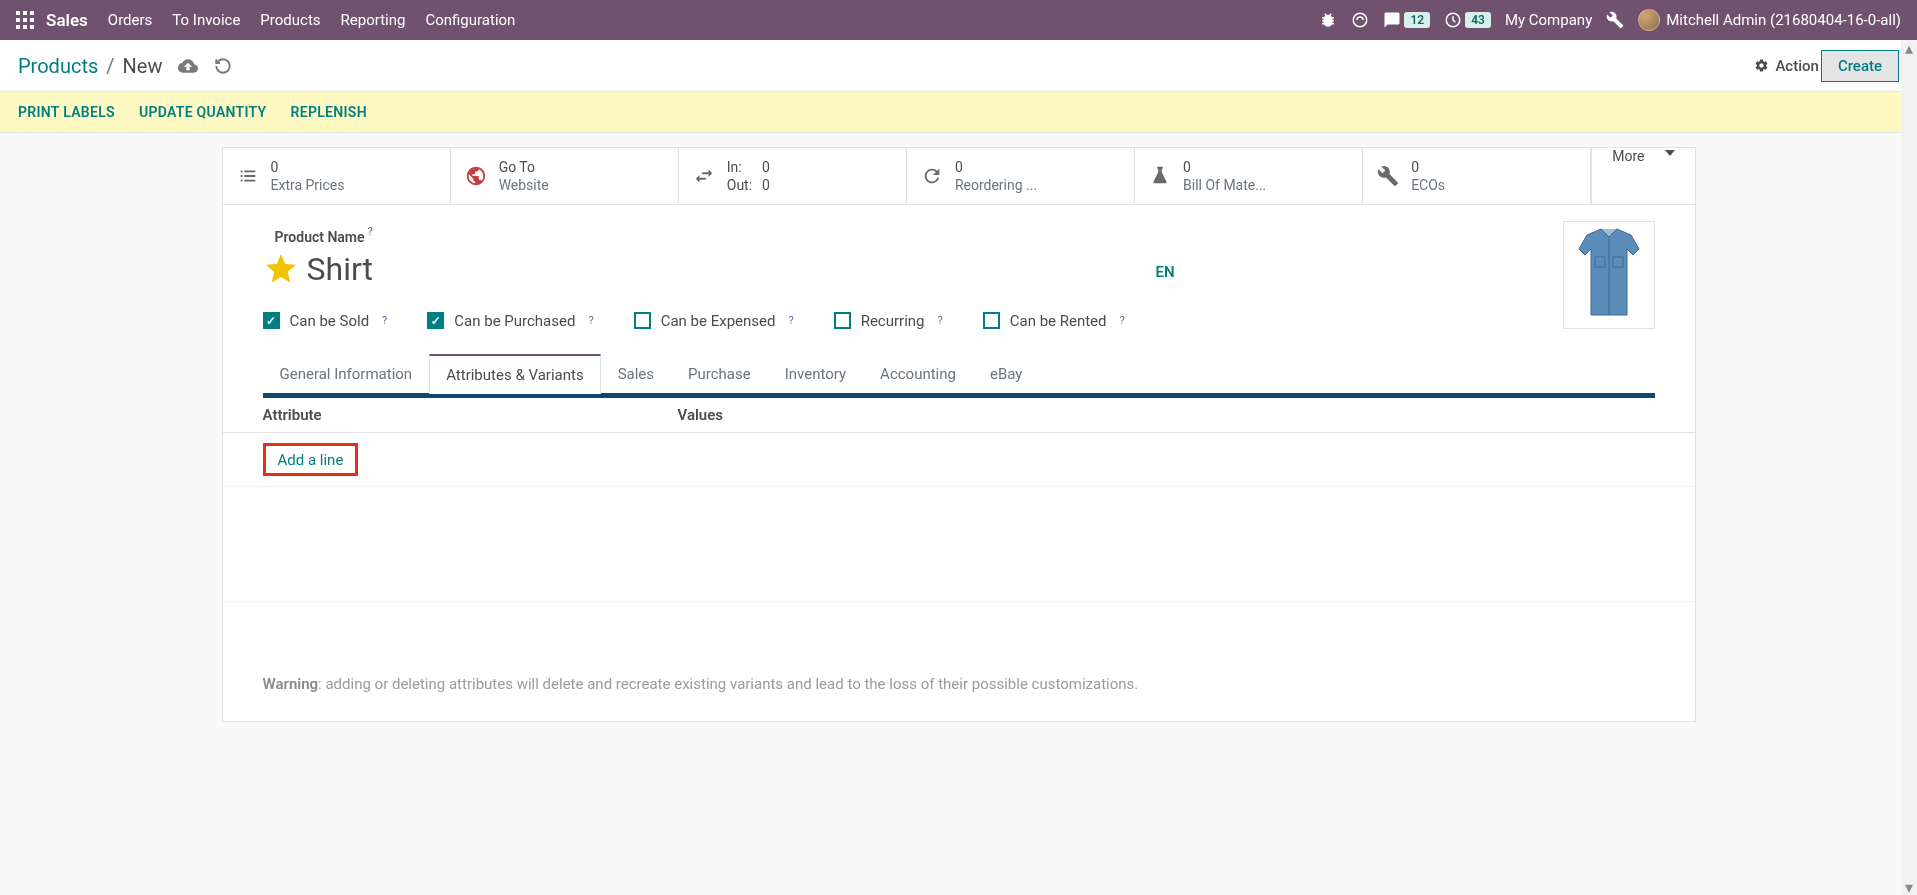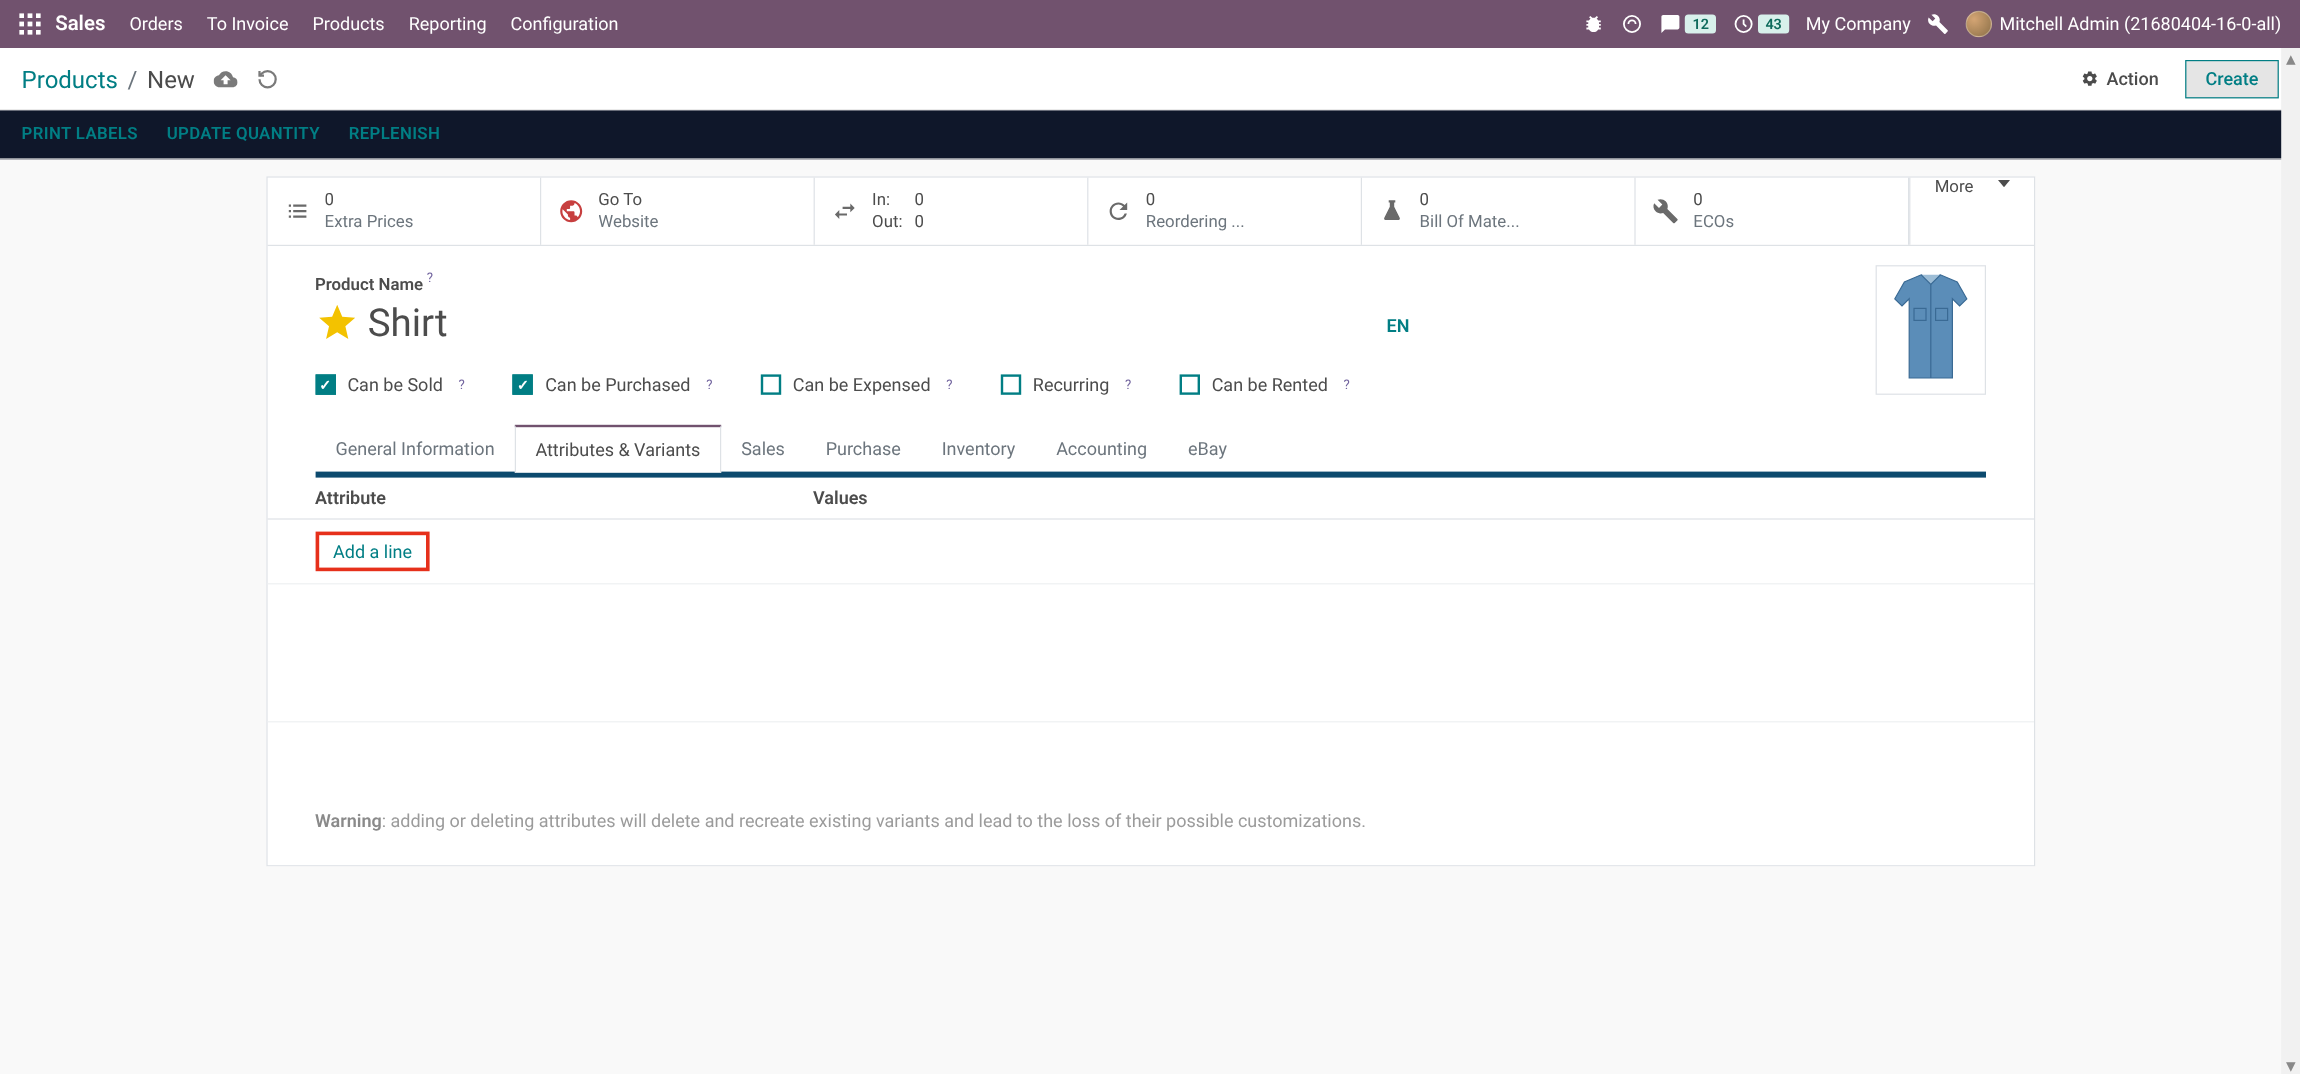--- a/index.html
+++ b/index.html
@@ -15,46 +15,46 @@
 .badge { background: #d8f0eb; color: #0e6b5c; font-size: 12px; padding: 1px 6px; border-radius: 3px; margin-left: 3px; font-weight: 600; }
 .avatar { width: 22px; height: 22px; border-radius: 50%; background: radial-gradient(circle at 30% 30%, #d4a574, #8b6f47); margin-right: 6px; border: 1px solid rgba(255,255,255,0.3); }
 
 
 .breadcrumb-bar { background: #fff; height: 52px; display: flex; align-items: center; padding: 0 18px; border-bottom: 1px solid #e5e5e5; }
 .breadcrumb { font-size: 20px; display: flex; align-items: center; }
 .breadcrumb a { color: #017e84; text-decoration: none; }
 .breadcrumb .sep { margin: 0 8px; color: #6c757d; }
 .breadcrumb .current { color: #4c4c4c; }
 .breadcrumb .icon-btn { margin-left: 16px; color: #7a7a7a; cursor: pointer; }
-.breadcrumb-bar .right { margin-left: auto; display: flex; align-items: center; gap: 22px; }
+.breadcrumb-bar .right { margin-left: auto; display: flex; align-items: center; gap: 2px; }
 .action-btn { display: flex; align-items: center; gap: 6px; color: #4c4c4c; font-size: 15px; cursor: pointer; font-weight: 500; }
 .create-btn { border: 1px solid #017e84; color: #017e84; padding: 6px 16px; font-size: 15px; cursor: pointer; background: #e5e5e5; font-weight: 500; }
 
 
-.action-bar { background: #0f172a; padding: 12px 18px; border-bottom: 1px solid #e5e5e5; display: flex; gap: 24px; }
+.action-bar { background: #fef9c3; padding: 12px 18px; border-bottom: 1px solid #e5e5e5; display: flex; gap: 24px; }
 .action-bar a { color: #017e84; font-weight: 600; font-size: 14px; text-decoration: none; letter-spacing: 0.3px; }
 
 
 .content { padding: 14px 0 0 0; display: flex; justify-content: center; }
 .sheet { width: 1474px; background: #fff; border: 1px solid #dee2e6; }
 
 
 .stat-buttons { display: flex; border-bottom: 1px solid #dee2e6; }
 .stat-btn { flex: 1; border-right: 1px solid #dee2e6; padding: 10px 14px; display: flex; align-items: center; gap: 12px; cursor: pointer; min-height: 54px; font-size: 14px; color: #4c4c4c; }
 .stat-btn:last-child { border-right: none; }
 .stat-btn .icon { width: 22px; height: 22px; display: inline-flex; align-items: center; justify-content: center; color: #6a6a6a; flex-shrink: 0; }
 .stat-btn .text { display: flex; flex-direction: column; line-height: 1.3; overflow: hidden; }
 .stat-btn .text .top { font-weight: 400; }
 .stat-btn .text .bot { color: #6c757d; white-space: nowrap; overflow: hidden; text-overflow: ellipsis; }
 .stat-btn.io .text { display: grid; grid-template-columns: auto auto; column-gap: 10px; }
 .more-btn { display: flex; align-items: flex-start; justify-content: center; gap: 20px; padding: 0 20px; cursor: pointer; white-space: nowrap; }
 
 
 .form-body { padding: 20px 40px 0 40px; position: relative; }
-.product-label { font-size: 14px; font-weight: 600; color: #4c4c4c; }
+.product-label { font-size: 14px; font-weight: 600; color: #4c4c4c; margin-left: 12px; }
 .help-q { color: #71639e; font-size: 11px; margin-left: 3px; vertical-align: super; }
 .name-row { display: flex; align-items: center; margin-top: 4px; }
 .star { width: 36px; height: 36px; color: #f3c200; margin-right: 8px; }
 .product-name { font-size: 32px; color: #4c4c4c; }
 .lang-badge { position: absolute; right: 520px; top: 58px; color: #017e84; font-weight: 600; font-size: 15px; cursor: pointer; }
 .product-image { position: absolute; right: 40px; top: 16px; width: 92px; height: 108px; border: 1px solid #dee2e6; padding: 4px; display: flex; align-items: center; justify-content: center; }
 
 .checkbox-row { display: flex; gap: 40px; margin-top: 24px; align-items: center; }
 .check-item { display: flex; align-items: center; gap: 10px; text-align: right; }
 .checkbox { width: 17px; height: 17px; border: 2px solid #017e84; display: inline-flex; align-items: center; justify-content: center; cursor: pointer; }

